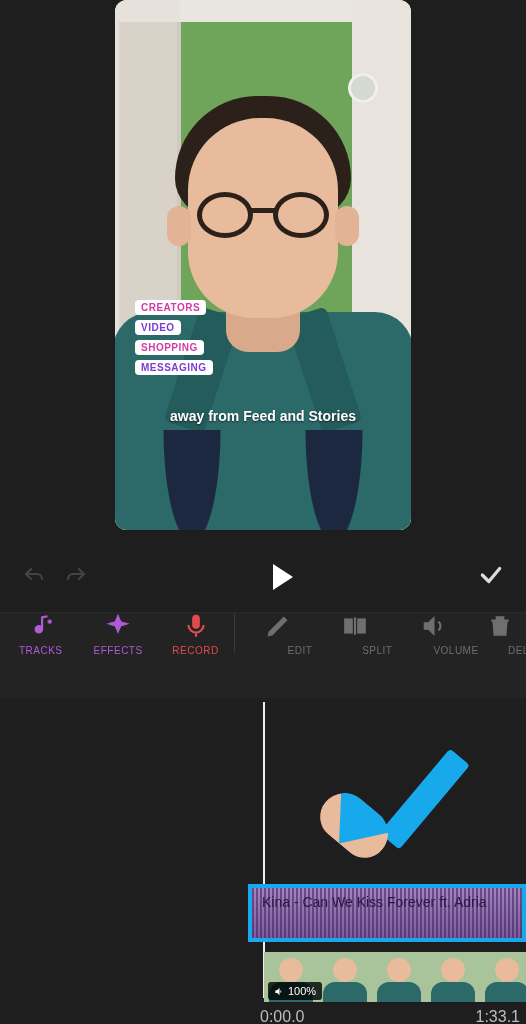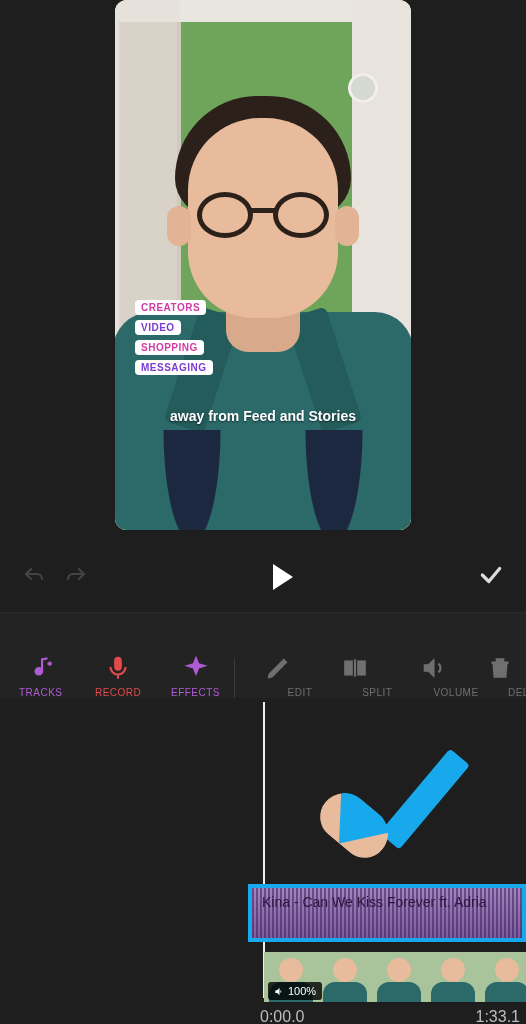--- a/index.html
+++ b/index.html
@@ -38,21 +38,21 @@
 
   
   .controls{position:absolute;left:0;top:552px;width:526px;height:50px;display:flex;align-items:center;justify-content:space-between;padding:0 22px;}
   .history{display:flex;gap:18px;}
   .ghost-icon{width:24px;height:24px;opacity:.35;}
   .ghost-icon svg{width:100%;height:100%;stroke:#8a8a8a;fill:none;stroke-width:2.2;stroke-linecap:round;stroke-linejoin:round;}
   .play{width:0;height:0;border-left:20px solid #fff;border-top:13px solid transparent;border-bottom:13px solid transparent;}
   .check svg{width:26px;height:26px;stroke:#dcdcdc;fill:none;stroke-width:3;stroke-linecap:round;stroke-linejoin:round;}
 
   
-  .toolbar{position:absolute;left:0;top:612px;width:526px;height:86px;display:flex;align-items:flex-end;padding:0 0 0 2px;background:#232323;border-top:1px solid rgba(255,255,255,.03);}
+  .toolbar{position:absolute;left:0;top:612px;width:526px;height:86px;display:flex;align-items:flex-start;padding:0 0 0 2px;background:#232323;border-top:1px solid rgba(255,255,255,.03);}
   .tool{width:80px;display:flex;flex-direction:column;align-items:center;gap:6px;}
   .tool .ic{width:26px;height:26px;display:flex;align-items:center;justify-content:center;}
   .tool .lbl{font-size:10px;letter-spacing:.5px;}
   .tool.purple .lbl{color:#b05bd6;} .tool.red .lbl{color:#e24b4b;} .tool.grey .lbl{color:#6f6f6f;padding-left:44px;}
   .tool.purple svg{fill:#b05bd6;stroke:#b05bd6;} .tool.red svg{fill:#e24b4b;stroke:#e24b4b;} .tool.grey svg{fill:#6f6f6f;stroke:#6f6f6f;}
   .sep{width:1px;height:40px;background:#3a3a3a;margin:0 4px 0 0;}
   .tool.del{width:52px;}
 
   
   .timeline{position:absolute;left:0;top:698px;width:526px;bottom:0;background:#1e1e1e;}
@@ -129,36 +129,36 @@
       <div class="tool purple">
         <span class="ic">
           <svg viewBox="0 0 24 24" stroke-width="2" fill="currentColor">
             <path d="M10 18a3 3 0 100-6 3 3 0 000 6z"></path>
             <path d="M13 15V4l5-1" fill="none"></path>
             <path d="M18 8h4M20 6v4" fill="none"></path>
           </svg>
         </span>
         <span class="lbl">TRACKS</span>
       </div>
+      <div class="tool purple">
+        <span class="ic">
+          <svg viewBox="0 0 24 24">
+            <path d="M12 2l2.5 6L21 10l-6.5 2L12 18l-2.5-6L3 10l6.5-2z"></path>
+          </svg>
+        </span>
+        <span class="lbl">EFFECTS</span>
+      </div>
       <div class="tool red">
         <span class="ic">
           <svg viewBox="0 0 24 24">
             <rect x="9" y="2" width="6" height="12" rx="3"></rect>
             <path d="M5 11a7 7 0 0014 0M12 18v4" fill="none" stroke-width="2"></path>
           </svg>
         </span>
         <span class="lbl">RECORD</span>
-      </div>
-      <div class="tool purple">
-        <span class="ic">
-          <svg viewBox="0 0 24 24">
-            <path d="M12 2l2.5 6L21 10l-6.5 2L12 18l-2.5-6L3 10l6.5-2z"></path>
-          </svg>
-        </span>
-        <span class="lbl">EFFECTS</span>
       </div>
       <div class="sep"></div>
       <div class="tool grey">
         <span class="ic">
           <svg viewBox="0 0 24 24">
             <path d="M3 21l3.5-.8L20 6.7 17.3 4 3.8 17.5 3 21z"></path>
           </svg>
         </span>
         <span class="lbl">EDIT</span>
       </div>

